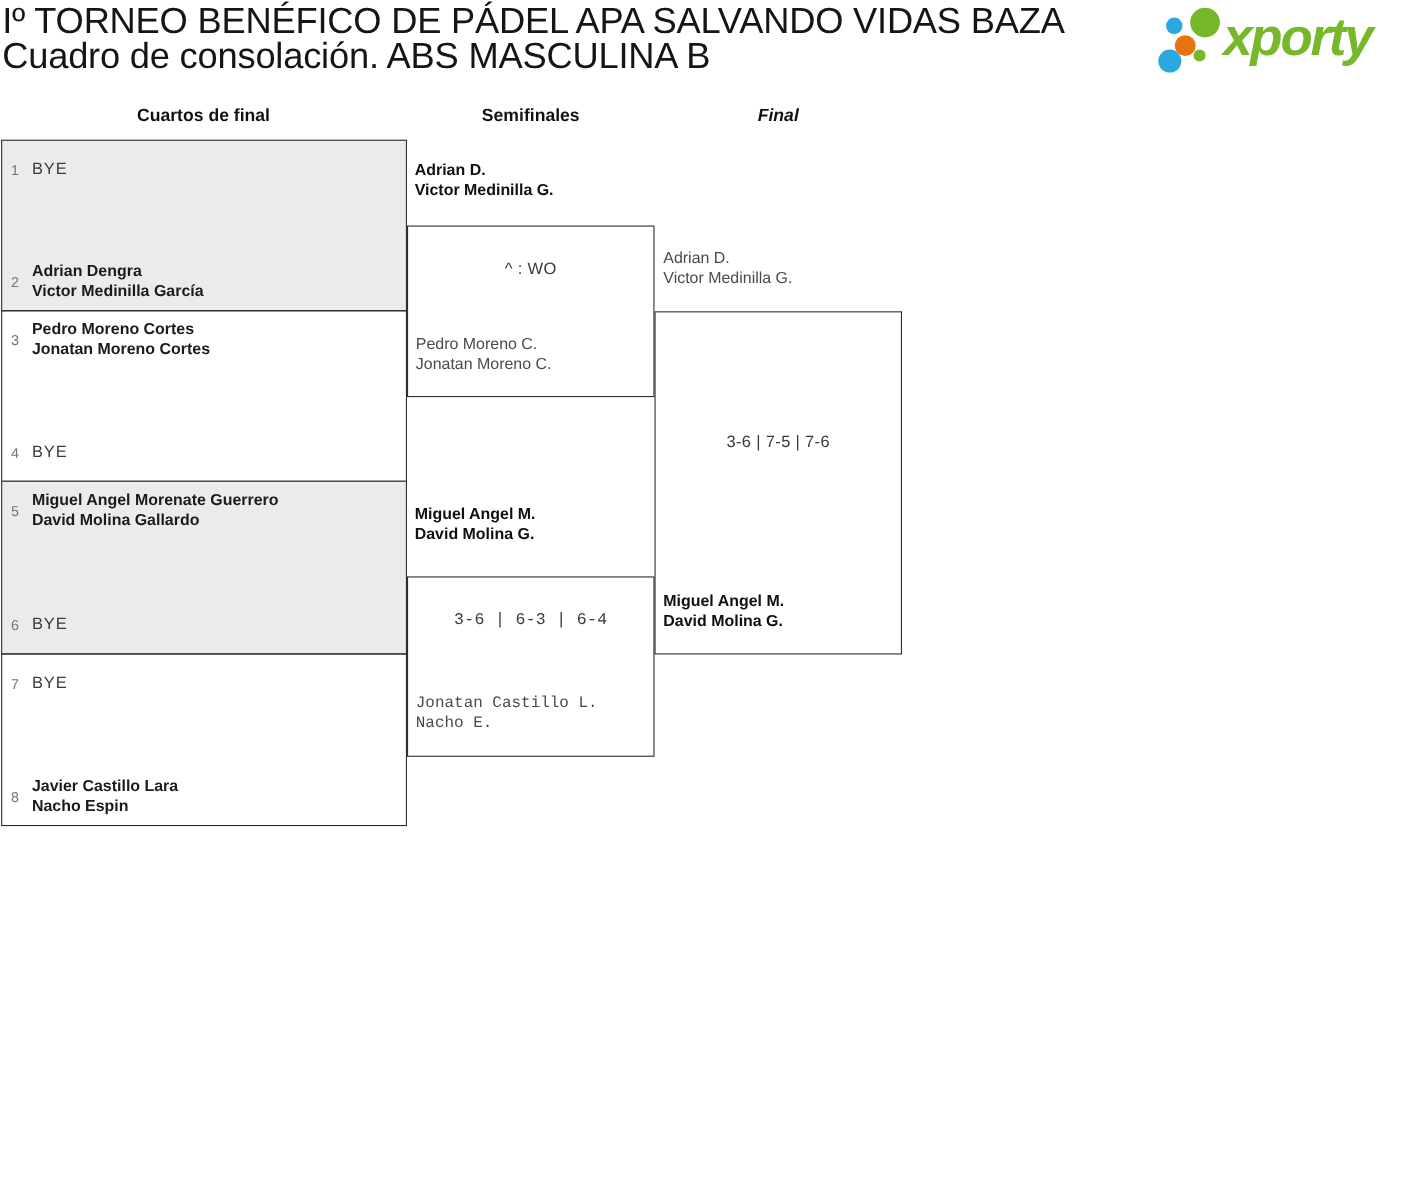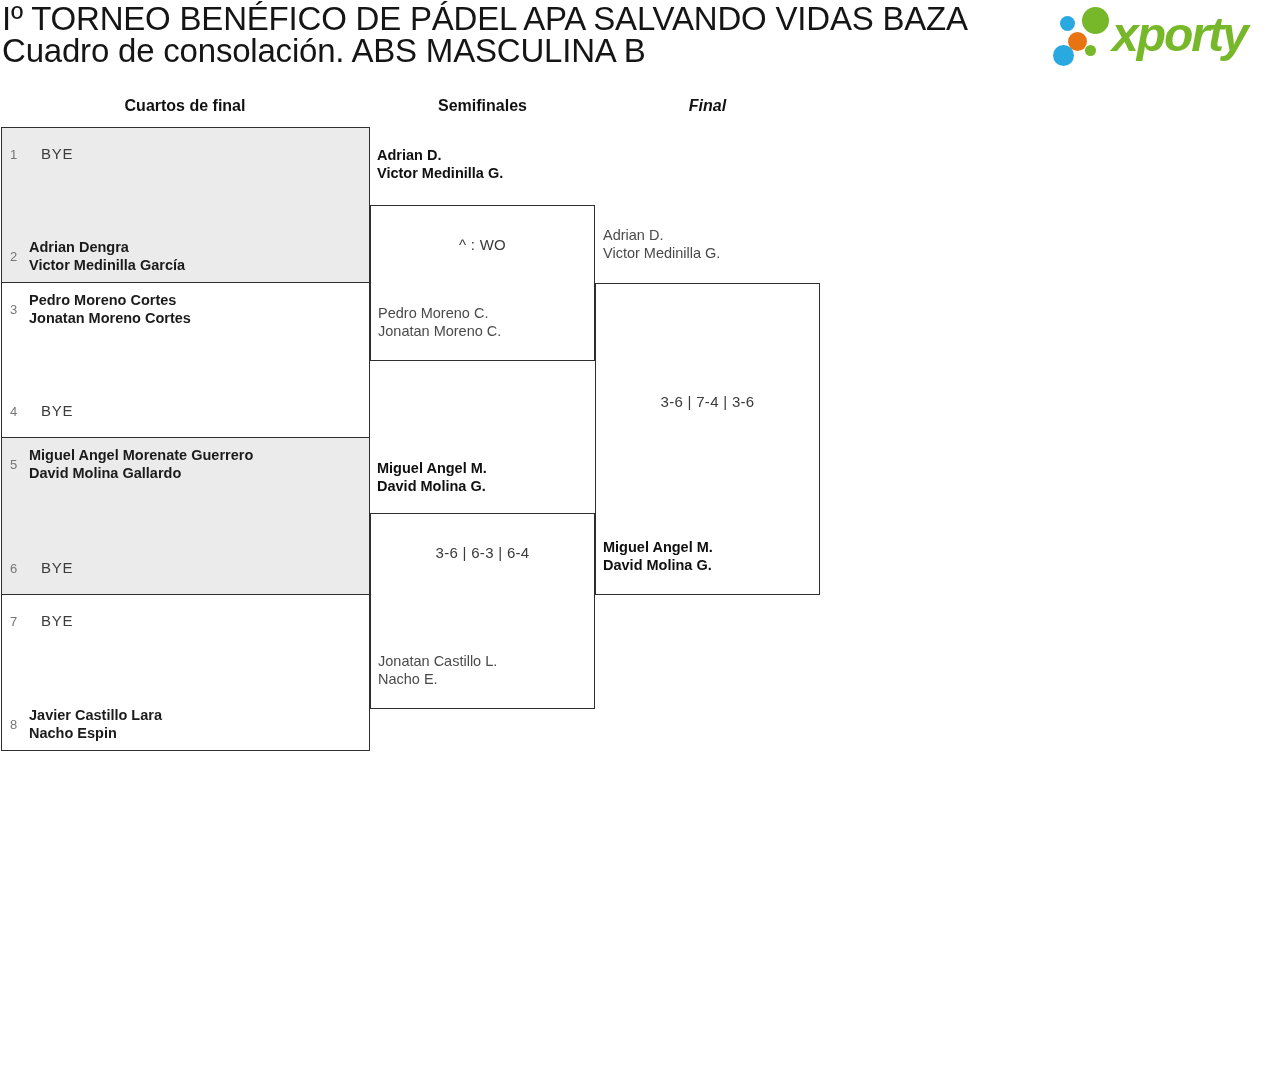--- a/index.html
+++ b/index.html
@@ -33,21 +33,21 @@
   .rh-sf{left:370px;width:225px;}
   .rh-f{left:595px;width:225px;font-style:italic;}
 
   
   .qf-box{position:absolute;left:1px;width:369px;border:1px solid var(--line);
           display:flex;flex-direction:column;justify-content:space-between;padding-left:8px;}
   .qf-box.shaded{background:var(--box-shade);}
   .team-row{min-height:52px;display:flex;align-items:center;}
   .seed{width:12px;margin-right:7px;font-size:13px;color:#757575;flex:none;text-align:left;}
   .team{font-size:14.5px;line-height:18px;font-weight:700;color:#1b1b1b;white-space:pre-line;}
-  .team.bye{font-weight:400;color:#3c3c3c;font-size:15px;letter-spacing:0.8px;margin-left:12px;}
+  .team.bye{font-weight:400;color:#3c3c3c;font-size:15px;letter-spacing:0.8px;}
 
   
   .match-box{position:absolute;border:1px solid var(--line);}
   .score{position:absolute;left:0;right:0;top:30px;text-align:center;font-size:15px;color:#3a3a3a;letter-spacing:0.3px;}
   .loser-label{position:absolute;left:7px;bottom:20px;font-size:14.5px;line-height:18px;color:#4a4a4a;white-space:pre-line;margin-top:34px;}
   .adv-label{position:absolute;font-size:14.5px;line-height:18px;white-space:pre-line;color:#4a4a4a;}
   .adv-label.winner{font-weight:700;color:#101010;}
 </style>
 </head>
 <body>
@@ -123,27 +123,27 @@
   <div class="adv-label winner" style="left:377px;top:146px;">Adrian D.
 Victor Medinilla G.</div>
   <div class="match-box" style="left:370px;top:205px;width:225px;height:156px;">
     <div class="score">^ : WO</div>
     <div class="loser-label">Pedro Moreno C.
 Jonatan Moreno C.</div>
   </div>
 
   <div class="adv-label winner" style="left:377px;top:459px;">Miguel Angel M.
 David Molina G.</div>
-  <div class="match-box" style="left:370px;top:513px;width:225px;height:196px;">
+  <div class="match-box" style="left:370px;top:524px;width:225px;height:164px;font-family:Liberation Mono, monospace;">
     <div class="score">3-6 | 6-3 | 6-4</div>
     <div class="loser-label">Jonatan Castillo L.
 Nacho E.</div>
   </div>
 
   <div class="adv-label" style="left:603px;top:226px;">Adrian D.
 Victor Medinilla G.</div>
   <div class="match-box" style="left:595px;top:283px;width:225px;height:312px;">
-    <div class="score" style="top:109px;">3-6 | 7-4 | 3-6</div>
+    <div class="score" style="top:109px;">3-6 | 7-5 | 7-6</div>
   </div>
   <div class="adv-label winner" style="left:603px;top:538px;">Miguel Angel M.
 David Molina G.</div>
 
 </div>
 
 </body></html>

